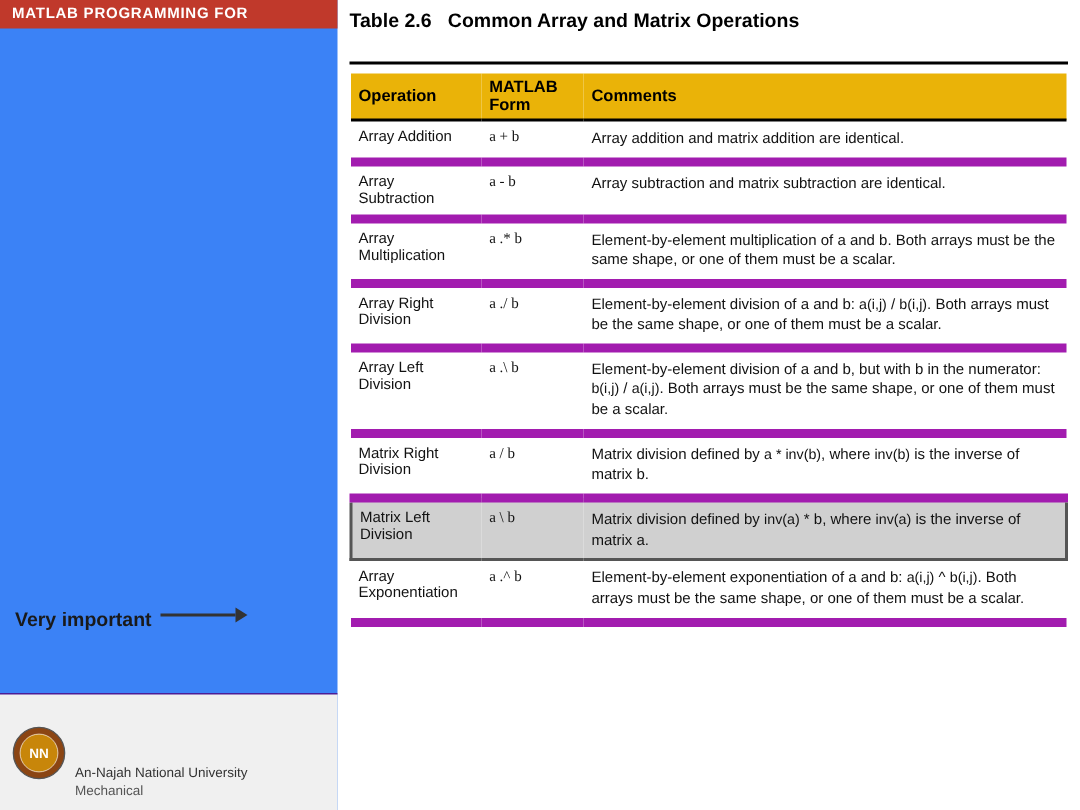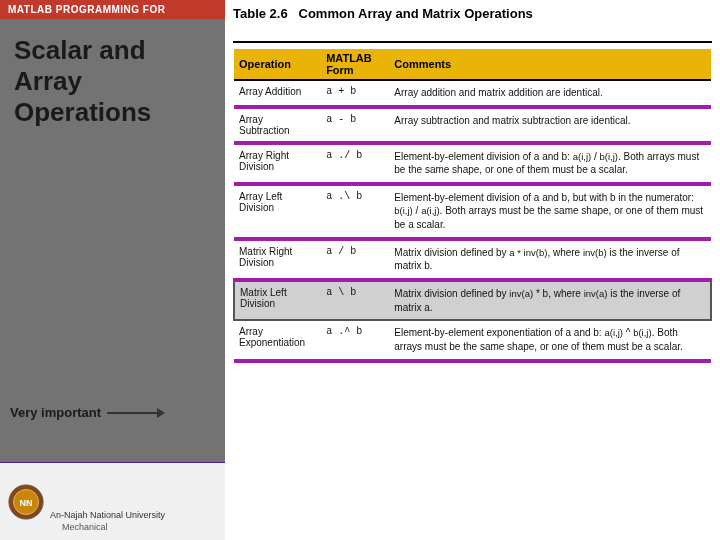--- a/index.html
+++ b/index.html
@@ -2,21 +2,21 @@
 <html><head>
   <meta charset="utf-8">
   <style>
     * { margin: 0; padding: 0; box-sizing: border-box; }
     body { width: 720px; height: 540px; overflow: hidden; font-family: Arial, sans-serif; background: #fff; display: flex; }
 
     
     .sidebar {
       width: 225px;
       min-width: 225px;
-      background: #737373;
+      background: #3b82f6;
       display: flex;
       flex-direction: column;
       position: relative;
       height: 540px;
     }
     .sidebar-header {
       background: #c0392b;
       color: #fff;
       font-size: 10px;
       font-weight: bold;
@@ -50,30 +50,30 @@
     }
     .university-name {
       font-size: 9px;
       color: #333;
       line-height: 1.3;
       margin-top: 39px;
     }
     .mechanical-label {
       font-size: 9px;
       color: #555;
-      margin-left: 12px;
+      margin-left: 0;
     }
 
     
     .very-important-container {
       position: absolute;
       bottom: 120px;
       left: 10px;
       display: flex;
-      align-items: center;
+      align-items: flex-start;
     }
     .very-important-text {
       font-size: 13px;
       font-weight: bold;
       color: #1a1a1a;
       margin-right: 6px;
       white-space: nowrap;
     }
     .arrow {
       display: flex;
@@ -119,53 +119,52 @@
       background: #eab308;
     }
     table.ops-table thead th {
       font-weight: bold;
       font-size: 11px;
       padding: 3px 5px;
       border-bottom: 2px solid #000;
       text-align: left;
     }
     table.ops-table tbody tr {
-      border-bottom: 4px solid #a21caf;
+      border-bottom: 6px solid #a21caf;
     }
     table.ops-table tbody tr.highlighted {
       background: #d0d0d0;
       border: 2px solid #555;
     }
     table.ops-table tbody td {
       padding: 5px 5px;
       vertical-align: top;
       font-size: 10px;
       color: #111;
     }
     td.matlab-form {
-      font-family: Liberation Mono, monospace;
+      font-family: Liberation Serif, serif;
       font-size: 11px;
       white-space: nowrap;
     }
     td.comments {
       font-size: 9.5px;
       line-height: 1.35;
       color: #222;
     }
     .code-inline {
       font-family: Liberation Sans, sans-serif;
       font-size: 9.5px;
     }
   </style>
 </head>
 <body>
 
 <div class="sidebar">
   <div class="sidebar-header">MATLAB PROGRAMMING FOR</div>
-  <div class="sidebar-title">Scalar and Array Operations</div>
 
   <div class="very-important-container">
     <span class="very-important-text">Very important</span>
     <div class="arrow">
       <div class="arrow-line"></div>
       <div class="arrow-head"></div>
     </div>
   </div>
 
   <div class="sidebar-bottom">
@@ -202,20 +201,25 @@
           <td>Array Addition</td>
           <td class="matlab-form">a + b</td>
           <td class="comments">Array addition and matrix addition are identical.</td>
         </tr>
         <tr>
           <td>Array Subtraction</td>
           <td class="matlab-form">a - b</td>
           <td class="comments">Array subtraction and matrix subtraction are identical.</td>
         </tr>
         <tr>
+          <td>Array Multiplication</td>
+          <td class="matlab-form">a .* b</td>
+          <td class="comments">Element-by-element multiplication of a and b. Both arrays must be the same shape, or one of them must be a scalar.</td>
+        </tr>
+        <tr>
           <td>Array Right Division</td>
           <td class="matlab-form">a ./ b</td>
           <td class="comments">Element-by-element division of a and b: <span class="code-inline">a(i,j)</span> / <span class="code-inline">b(i,j)</span>. Both arrays must be the same shape, or one of them must be a scalar.</td>
         </tr>
         <tr>
           <td>Array Left Division</td>
           <td class="matlab-form">a .\ b</td>
           <td class="comments">Element-by-element division of a and b, but with b in the numerator: <span class="code-inline">b(i,j)</span> / <span class="code-inline">a(i,j)</span>. Both arrays must be the same shape, or one of them must be a scalar.</td>
         </tr>
         <tr>

